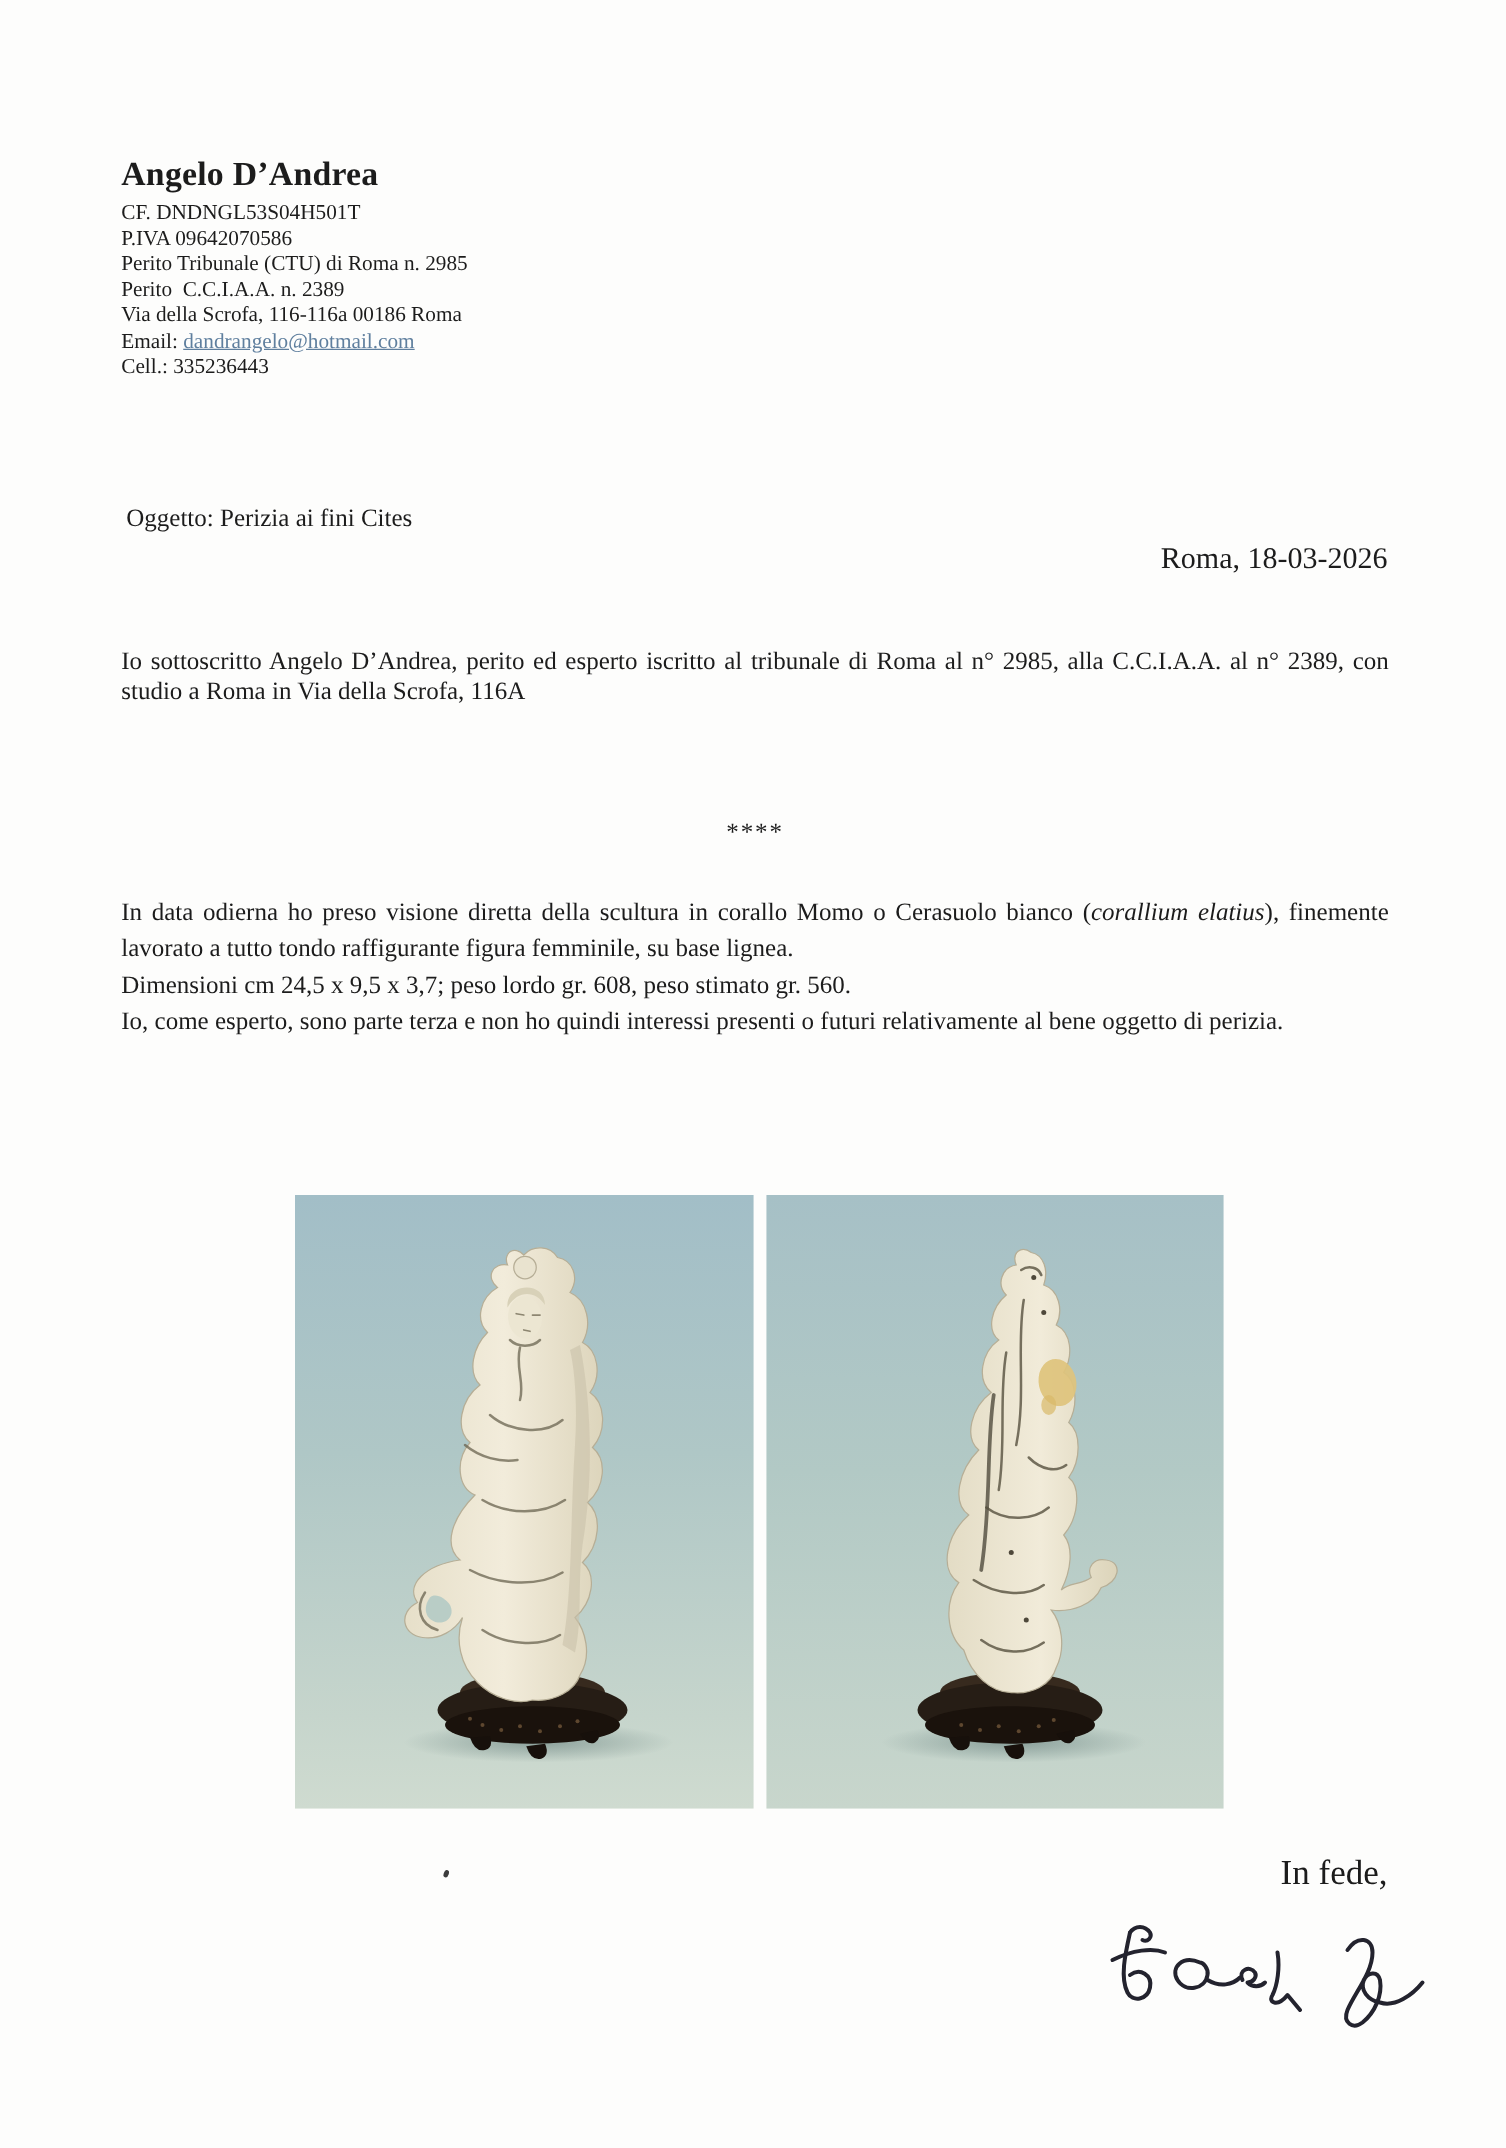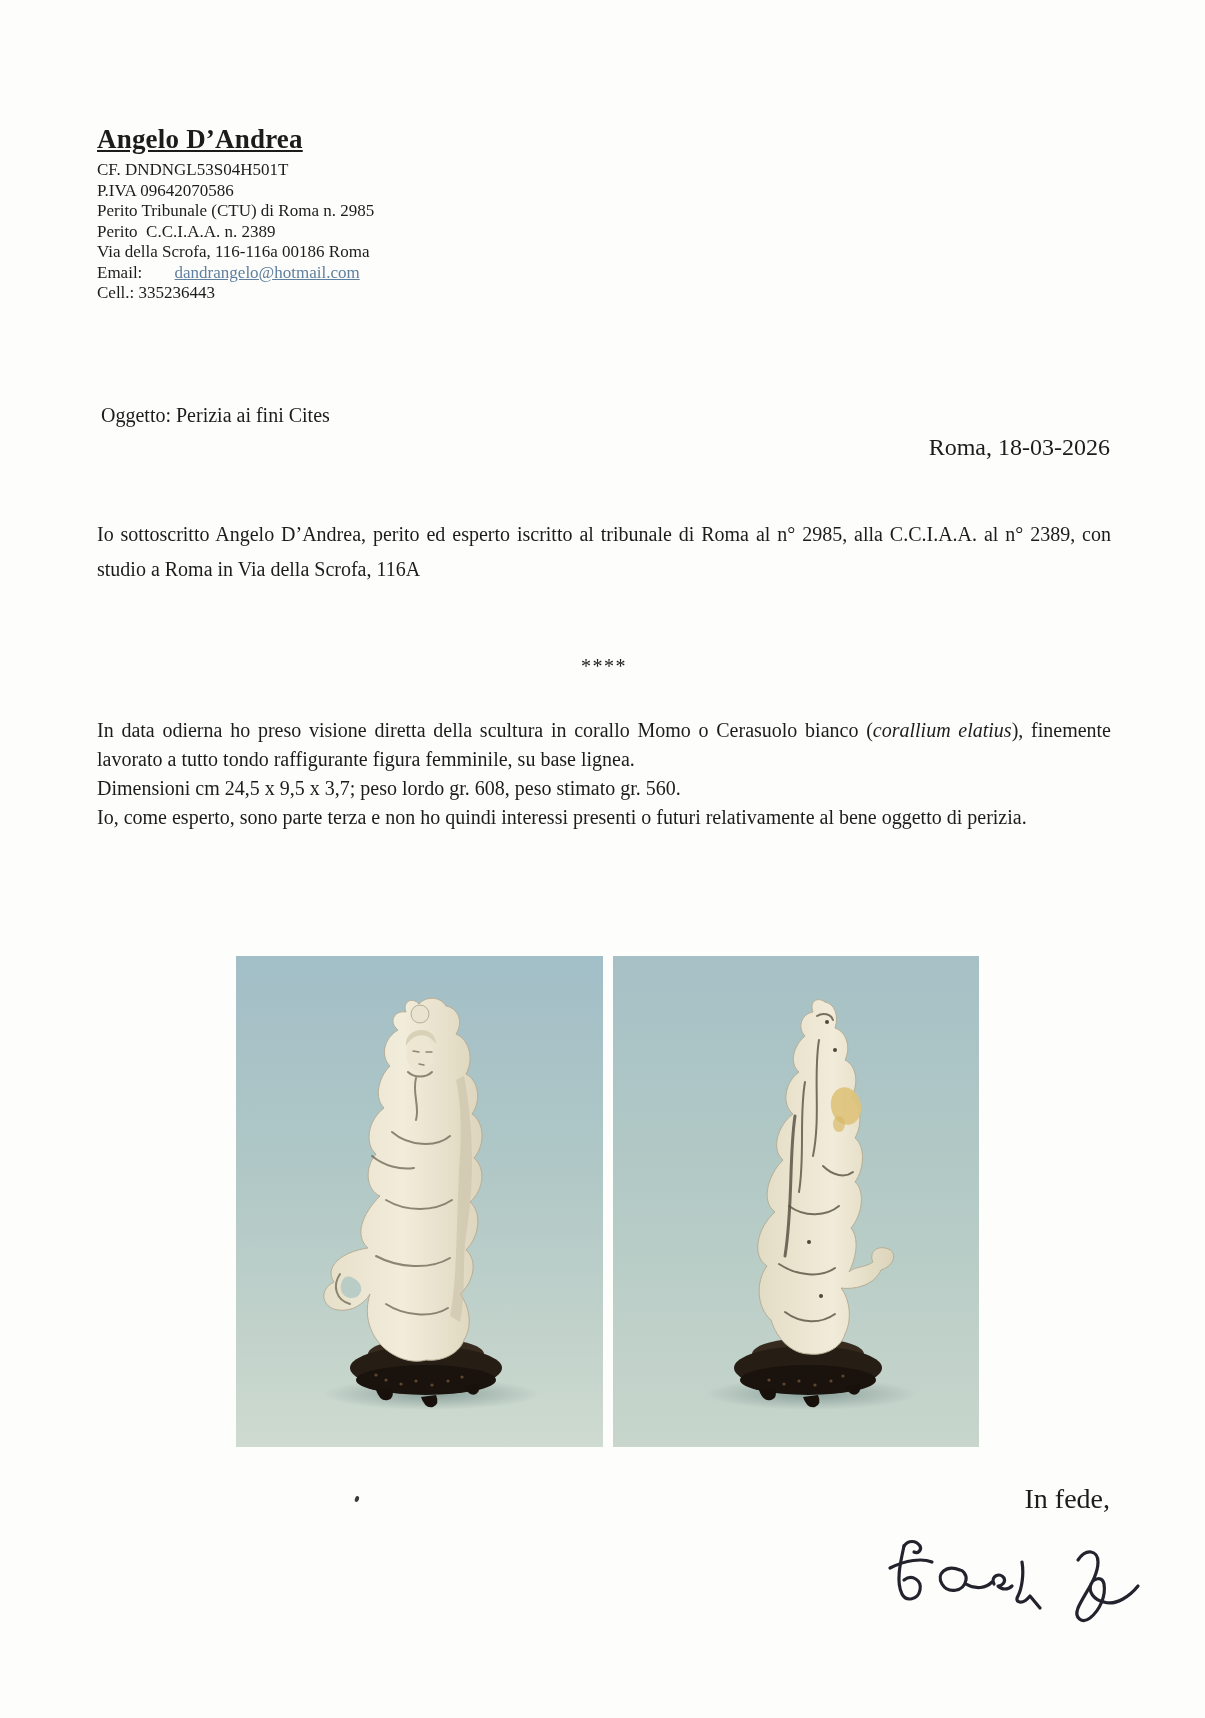--- a/index.html
+++ b/index.html
@@ -3,28 +3,28 @@
 <meta charset="utf-8">
 <style>
   html,body { margin:0; padding:0; background:#ffffff; }
   .page {
     position:relative; width:1205px; height:1718px;
     background:#fdfdfc; overflow:hidden;
     font-family:"Liberation Serif", serif; color:#1c1c1c;
   }
   
   .letterhead { position:absolute; left:97px; top:124px; font-size:17px; line-height:20.5px; }
-  .lh-name { font-size:27px; font-weight:bold; line-height:31px; margin-bottom:5px; letter-spacing:.2px;text-decoration:underline; }
+  .lh-name { font-size:27px; font-weight:bold; line-height:31px; margin-bottom:5px; letter-spacing:.2px; }
   .lh-line { white-space:pre-wrap; }
-  .email-link { color:#5f7f9e; text-decoration:underline;margin-left:28px; }
+  .email-link { color:#5f7f9e; text-decoration:underline; }
   
   .subject { position:absolute; left:101px; top:404px; font-size:20px; }
   .dateline { position:absolute; right:95px; top:434px; font-size:24px; }
   
-  .intro { position:absolute; left:97px; top:517px; width:1014px; font-size:20px; line-height:35px; text-align:justify; }
+  .intro { position:absolute; left:97px; top:517px; width:1014px; font-size:20px; line-height:24px; text-align:justify; }
   .separator { position:absolute; left:97px; top:655px; width:1014px; text-align:center; font-size:20px; letter-spacing:1.5px; }
   .body-par { position:absolute; left:97px; top:716px; width:1014px; font-size:20px; line-height:29px; text-align:justify; }
   
   .photos-row { position:absolute; left:236px; top:956px; display:flex; gap:10px; }
   .photo { display:block; }
   
   .closing { position:absolute; right:95px; top:1483px; font-size:28px; }
   .signature { position:absolute; left:882px; top:1534px; }
   .speck { position:absolute; left:355px; top:1496px; width:4px; height:6px; background:#3c3c3c; border-radius:50% 50% 60% 40%; transform:rotate(18deg); }
 </style>

